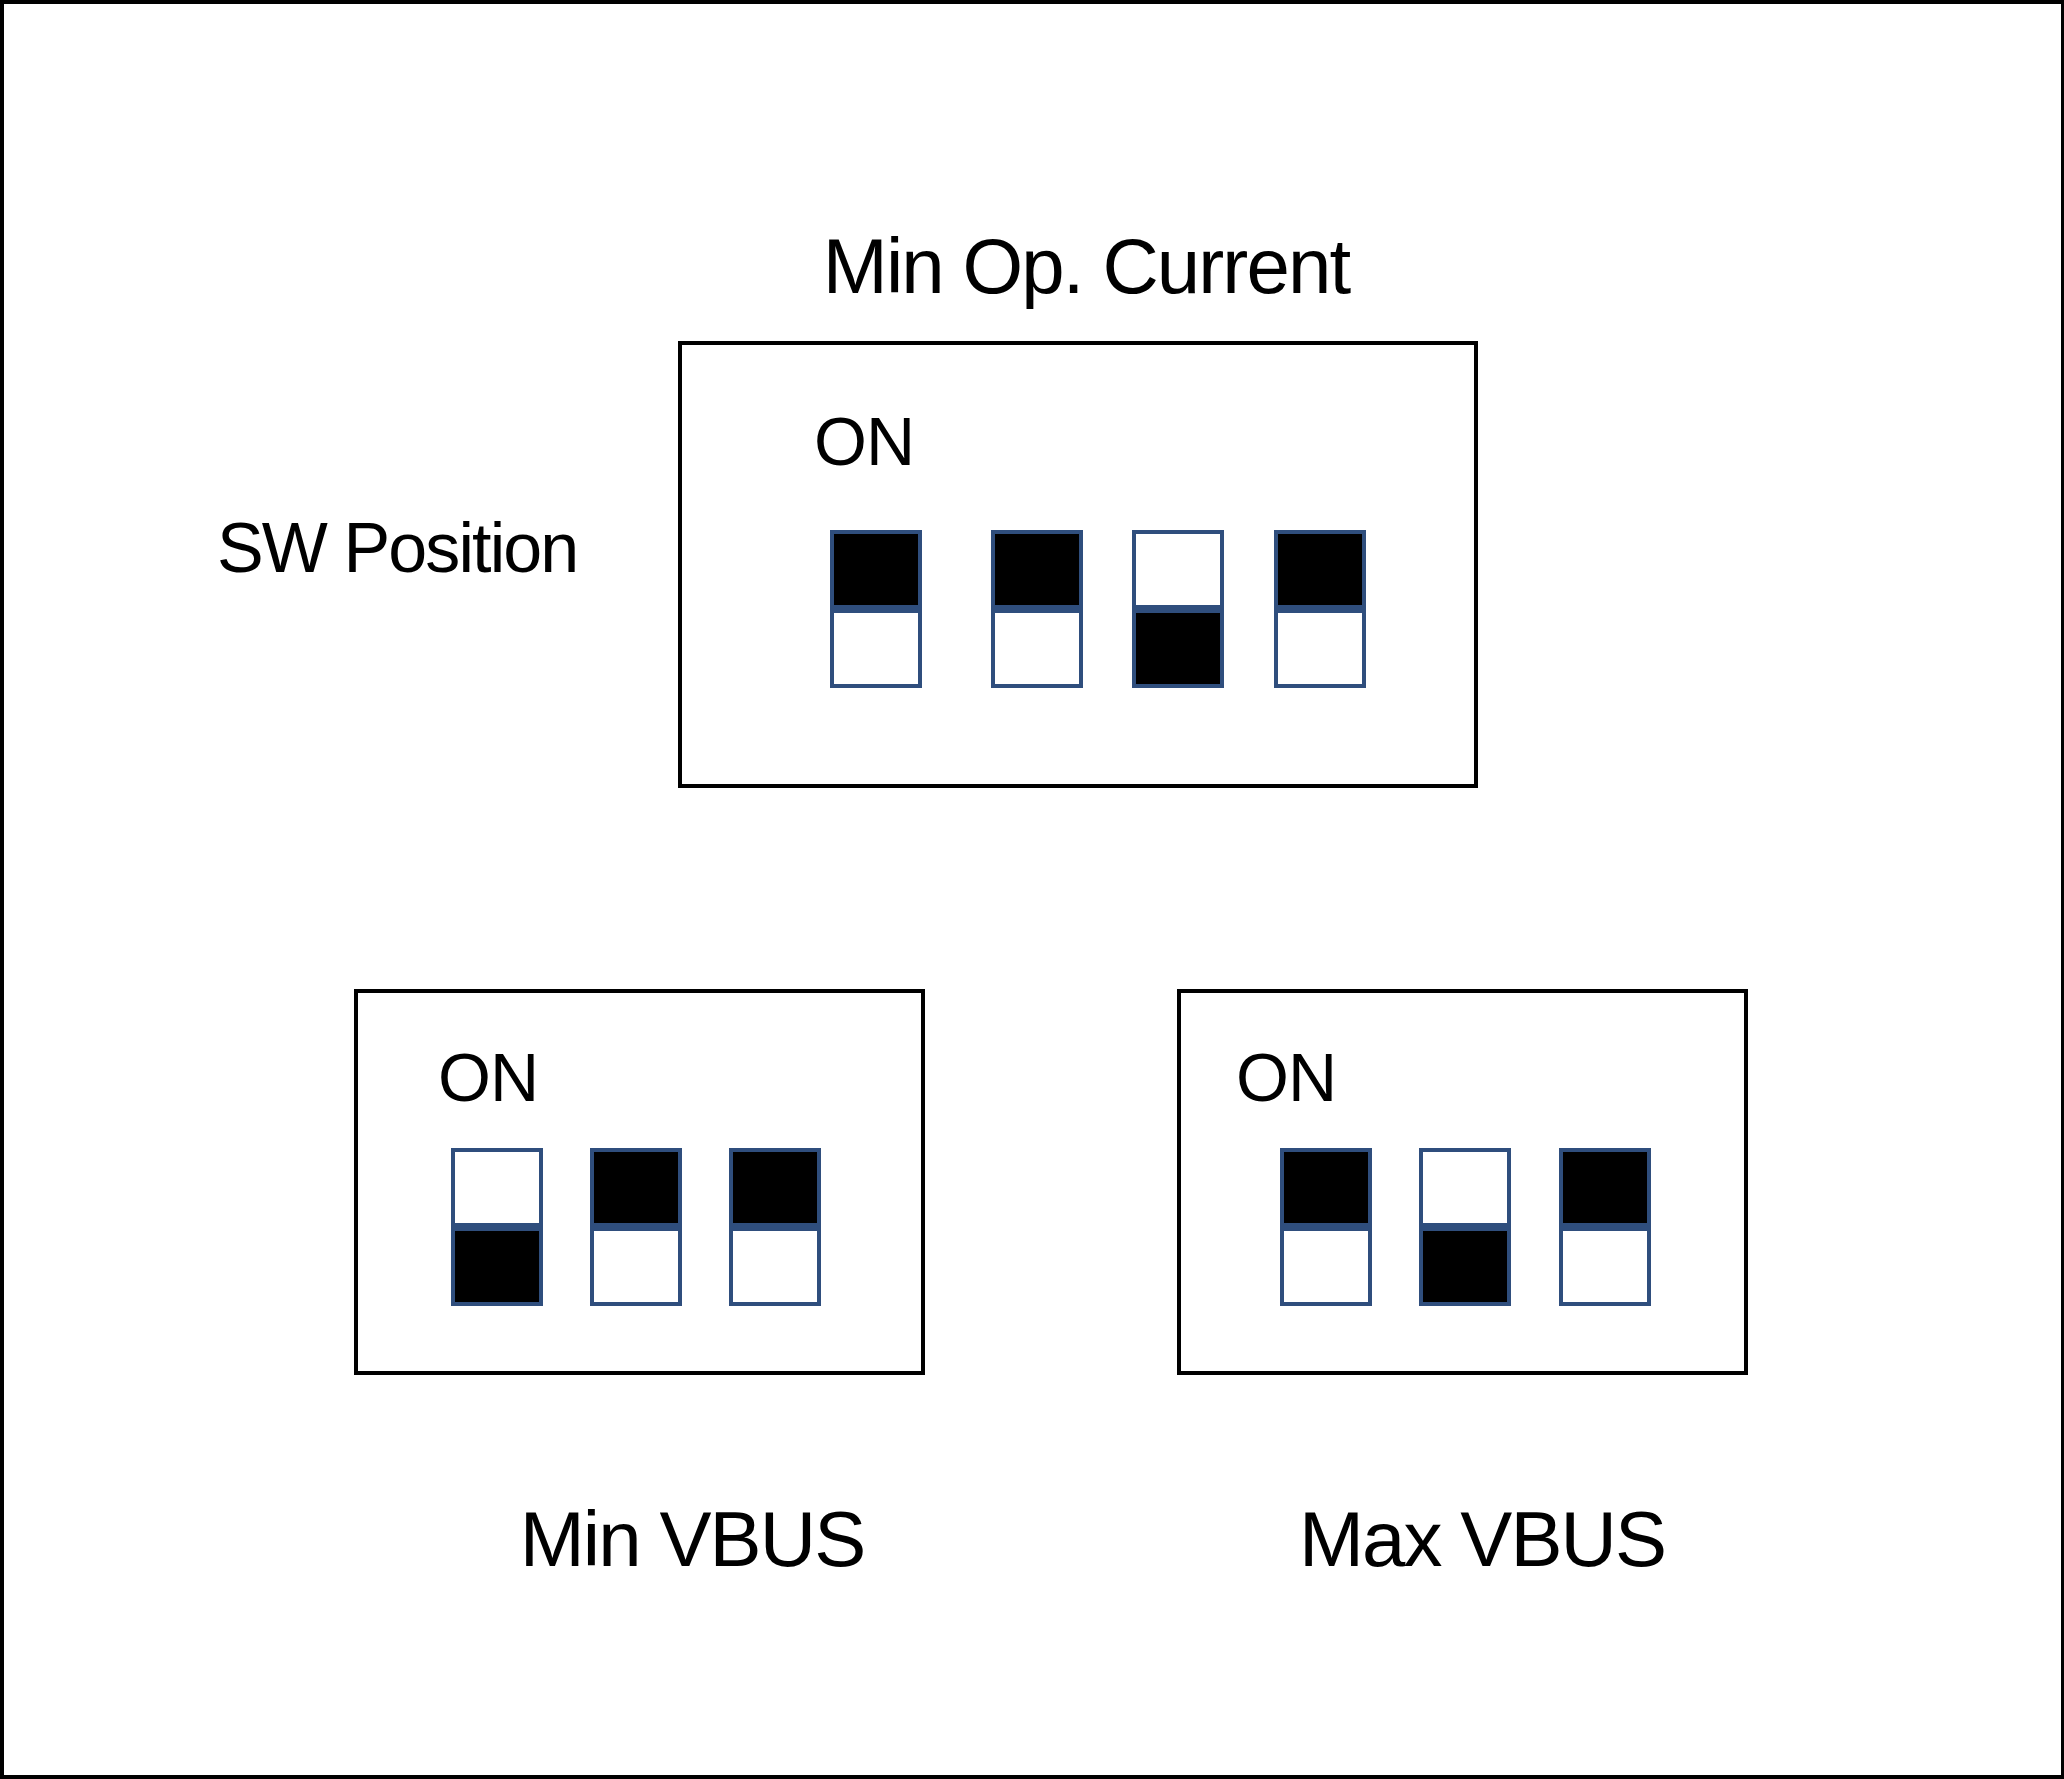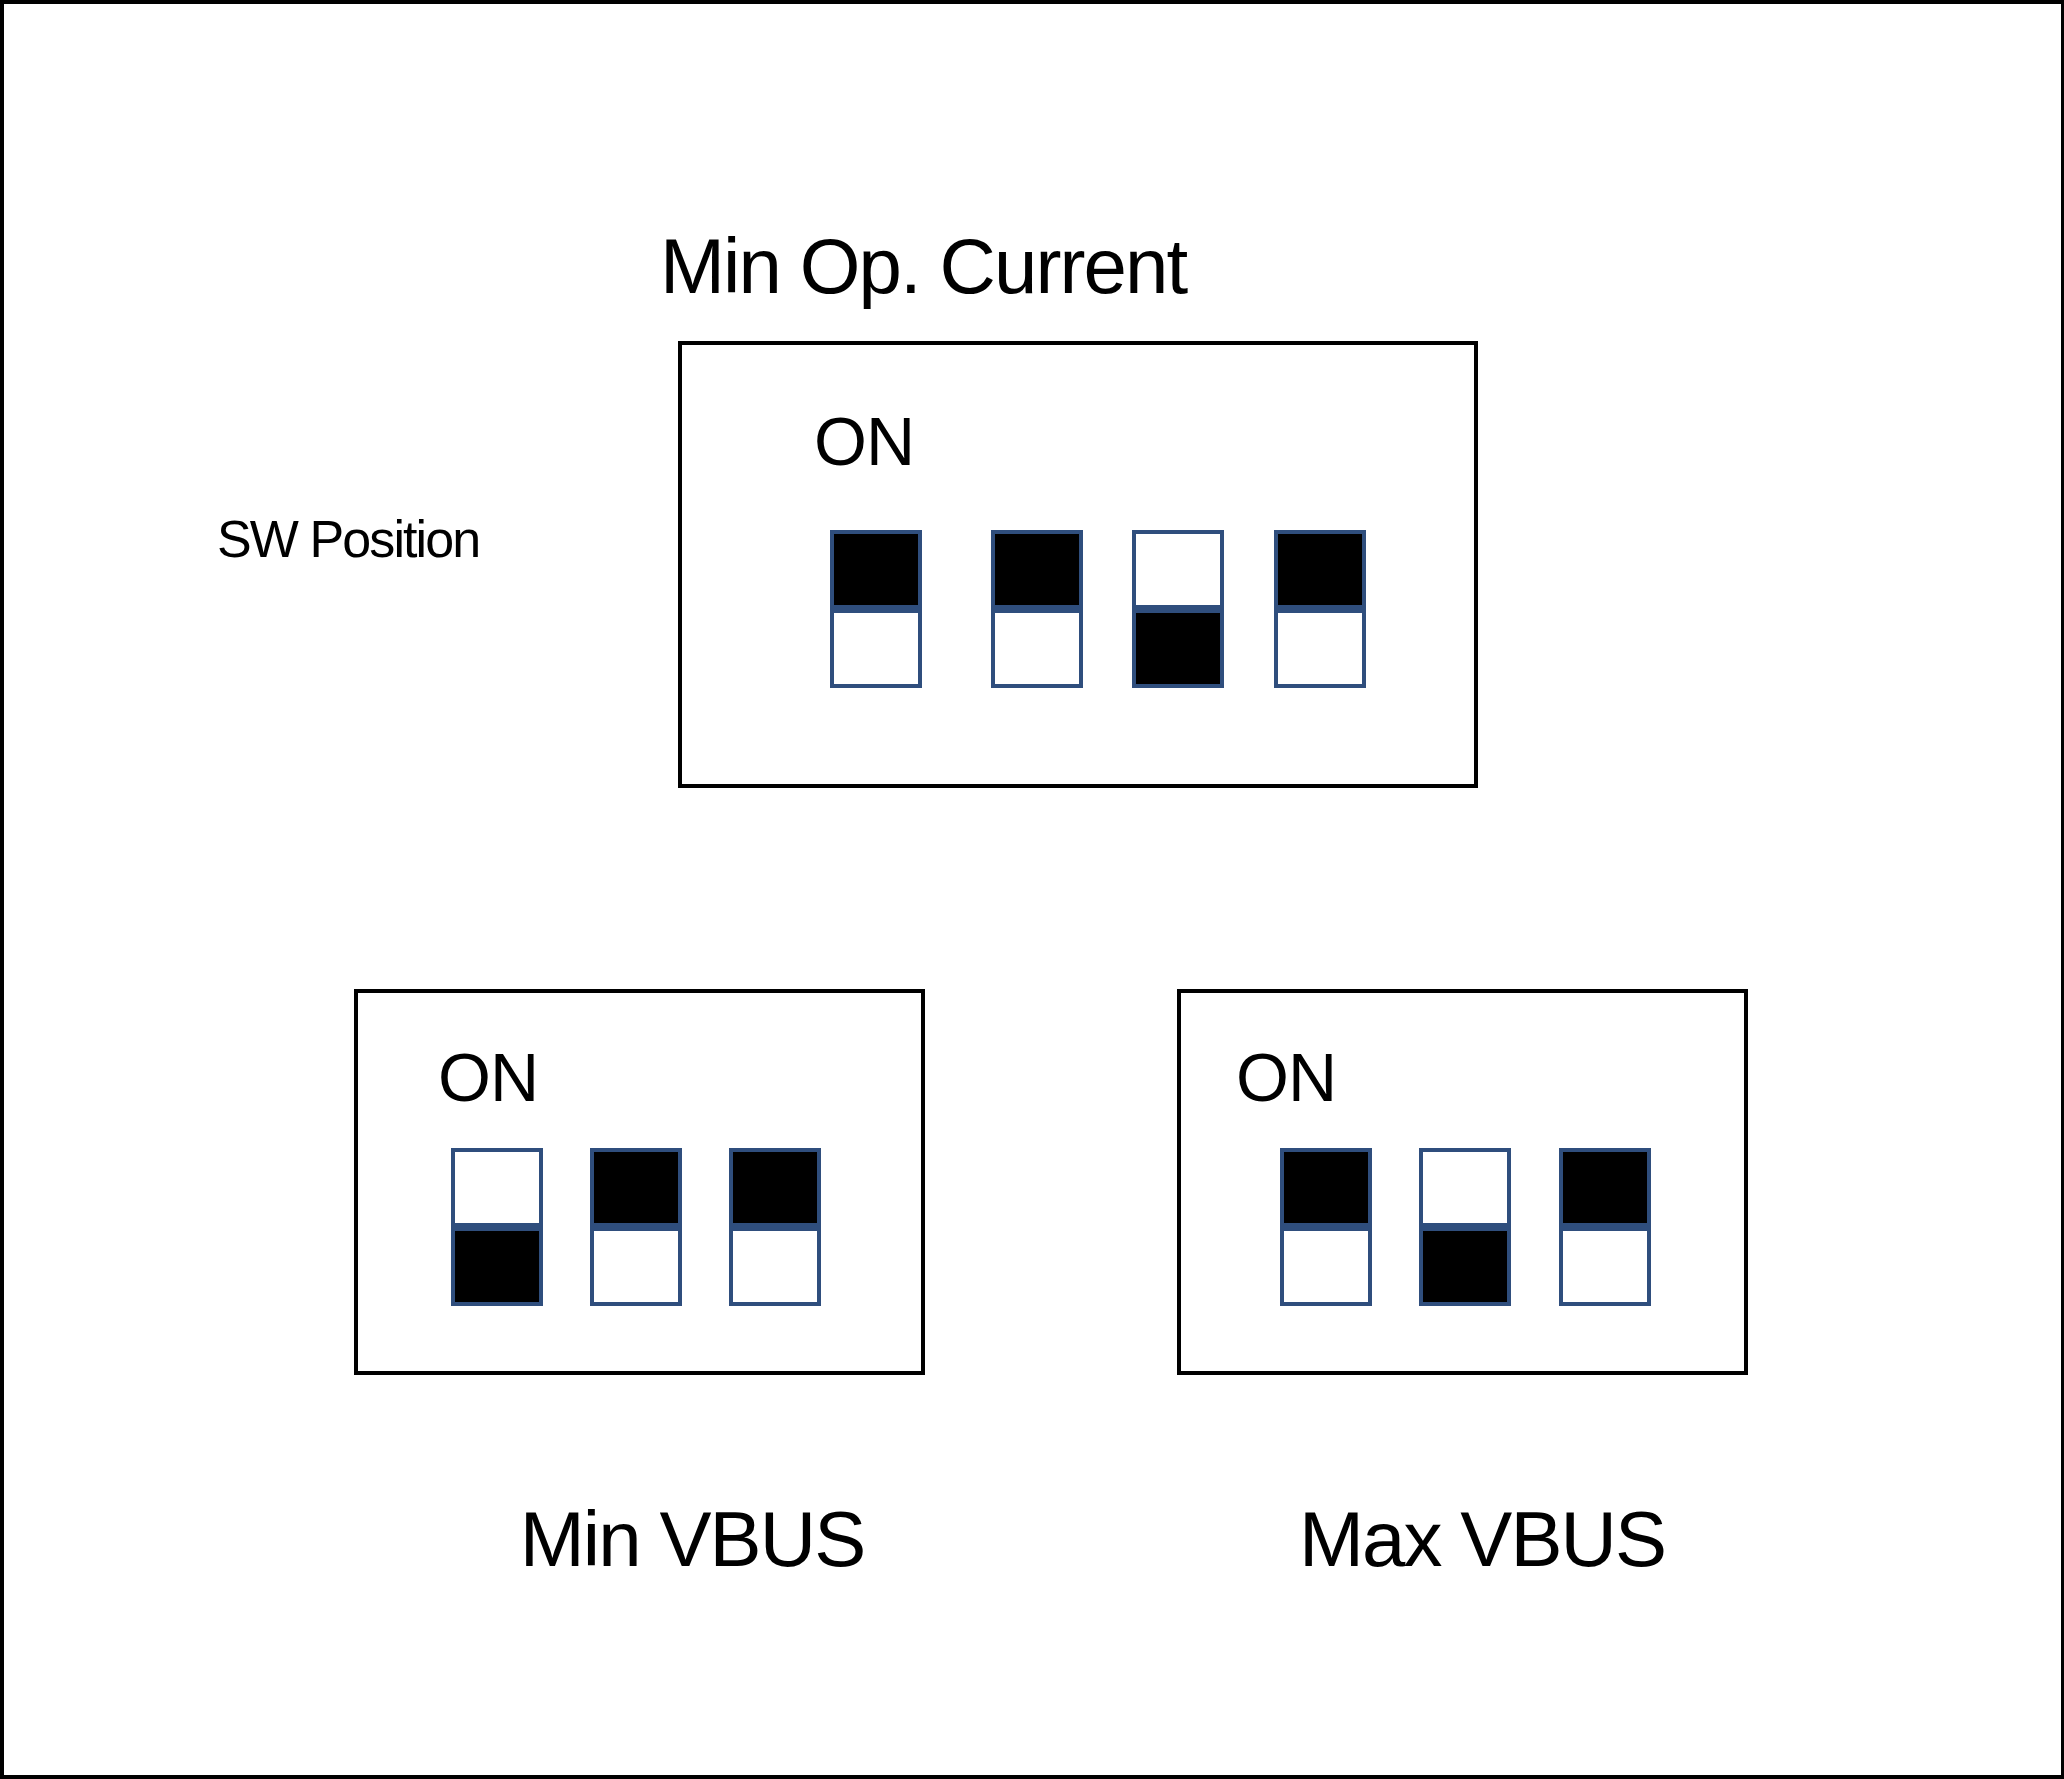--- a/index.html
+++ b/index.html
@@ -26,25 +26,25 @@
   }
   .label{
     position:absolute;
     color:var(--text);
     line-height:1;
     letter-spacing:-1.9px;
     white-space:nowrap;
   }
   .title{
     left:656px;top:223px;width:852px;
-    font-size:78px;
+    font-size:78px;text-align:center;
   }
   .side-label{
     left:213px;top:509px;
-    font-size:52px;
+    font-size:70px;
   }
   .caption{
     top:1496px;width:568px;
     font-size:78px;text-align:center;
   }
   .caption.min{left:404px;}
   .caption.max{left:1194px;}
   .box{
     position:absolute;
     background:var(--bg);

